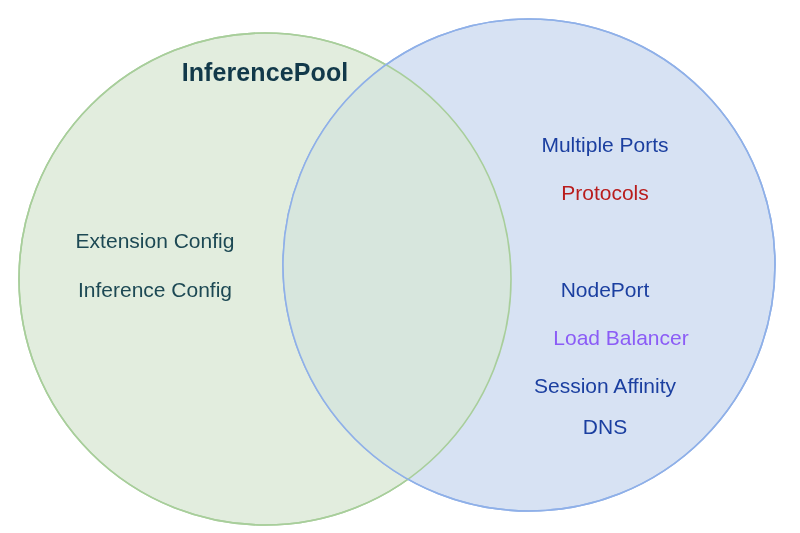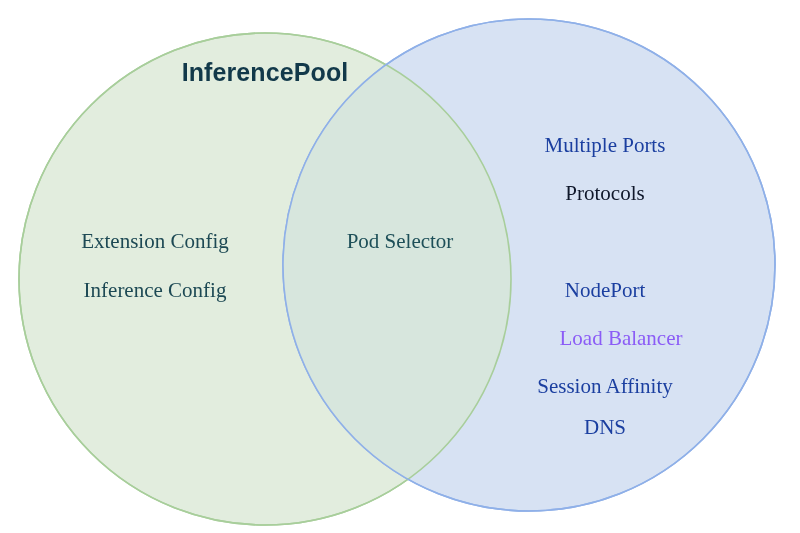--- a/index.html
+++ b/index.html
@@ -36,21 +36,20 @@
     letter-spacing: 0.1px;
     white-space: nowrap;
     transform: translate(-50%, -50%);
   }
   .item {
     position: absolute;
     font-size: 21px;
     font-weight: normal;
     white-space: nowrap;
     transform: translate(-50%, -50%);
-    font-family: Liberation Serif, serif;
   }
   #title-left  { left: 265px; top: 72px;  color: #12394a; }
   #title-right { left: 531px; top: 72px;  color: #12459c; }
 
   .left-item  { color: #1d4954; }
   .mid-item   { color: #1d4f58; }
   .right-item { color: #1b3fa0; }
 </style>
 </head>
 <body>
@@ -78,23 +77,22 @@
   </svg>
 
   <div class="label-layer">
 
     <div class="set-title" id="title-left" style="left: 265px; top: 72px; color: rgb(18, 57, 74);">InferencePool</div>
 
 
     <div class="item left-item" id="li-0" style="left: 155px; top: 241px; color: rgb(29, 73, 84);">Extension Config</div>
     <div class="item left-item" id="li-1" style="left: 155px; top: 290px; color: rgb(29, 73, 84);">Inference Config</div>
 
-    <div class="item mid-item" id="mi-0" style="left: 400px; top: 241px; color: rgb(29, 79, 88);">Pod Selector</div>
 
     <div class="item right-item" id="ri-0" style="left: 605px; top: 145px; color: rgb(27, 63, 160);">Multiple Ports</div>
-    <div class="item right-item" id="ri-1" style="left: 605px; top: 193px; color: #0f172a;">Protocols</div>
+    <div class="item right-item" id="ri-1" style="left: 605px; top: 193px; color: #b91c1c;">Protocols</div>
     <div class="item right-item" id="ri-3" style="left: 605px; top: 290px; color: rgb(27, 63, 160);">NodePort</div>
     <div class="item right-item" id="ri-4" style="left: 621px; top: 338px; color: #8b5cf6;">Load Balancer</div>
     <div class="item right-item" id="ri-5" style="left: 605px; top: 386px; color: rgb(27, 63, 160);">Session Affinity</div>
     <div class="item right-item" id="ri-6" style="left: 605px; top: 427px; color: rgb(27, 63, 160);">DNS</div>
 
   </div>
 </div>
 
 </body></html>

